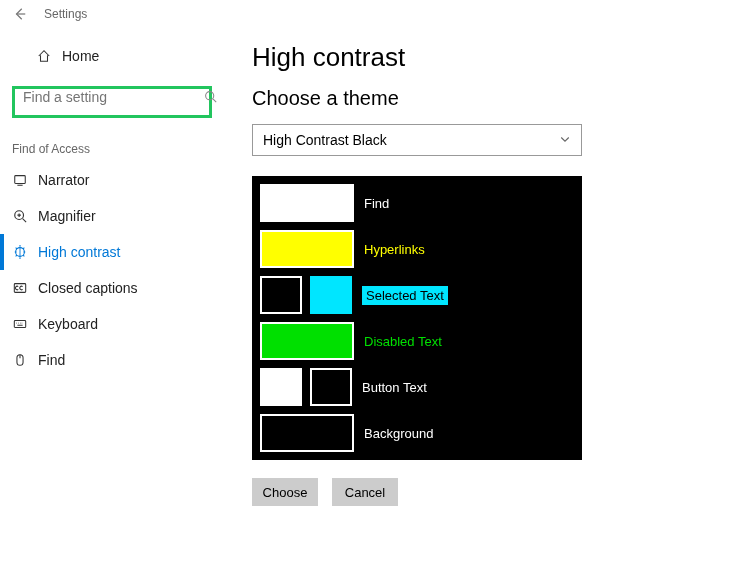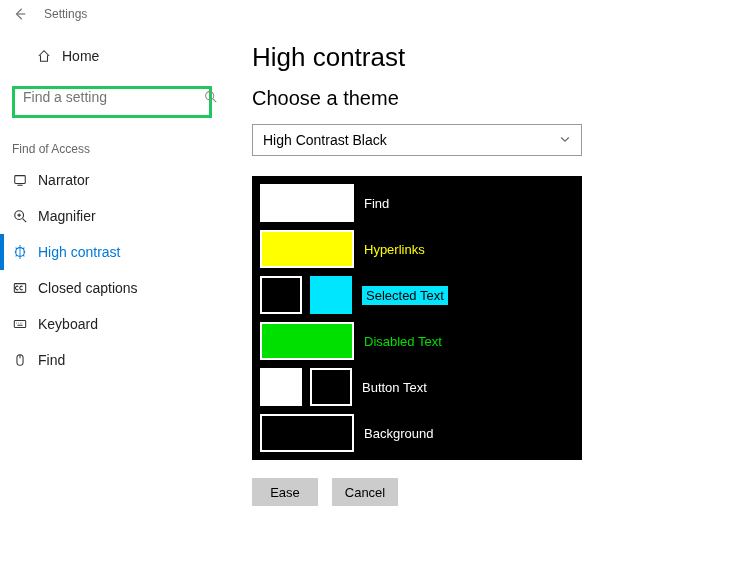--- a/index.html
+++ b/index.html
@@ -179,17 +179,17 @@
         <div class="swatch half" style="margin-left:8px;background:#000000;"></div>
         <span class="p-label" style="color:#ffffff;">Button Text</span>
       </div>
       <div class="p-row">
         <div class="swatch" style="background:#000000;"></div>
         <span class="p-label" style="color:#ffffff;">Background</span>
       </div>
     </div>
 
     <div class="btn-row">
-      <button class="btn">Ease</button>
+      <button class="btn">Choose</button>
       <button class="btn">Cancel</button>
     </div>
   </div>
 </div>
 
 </body></html>

